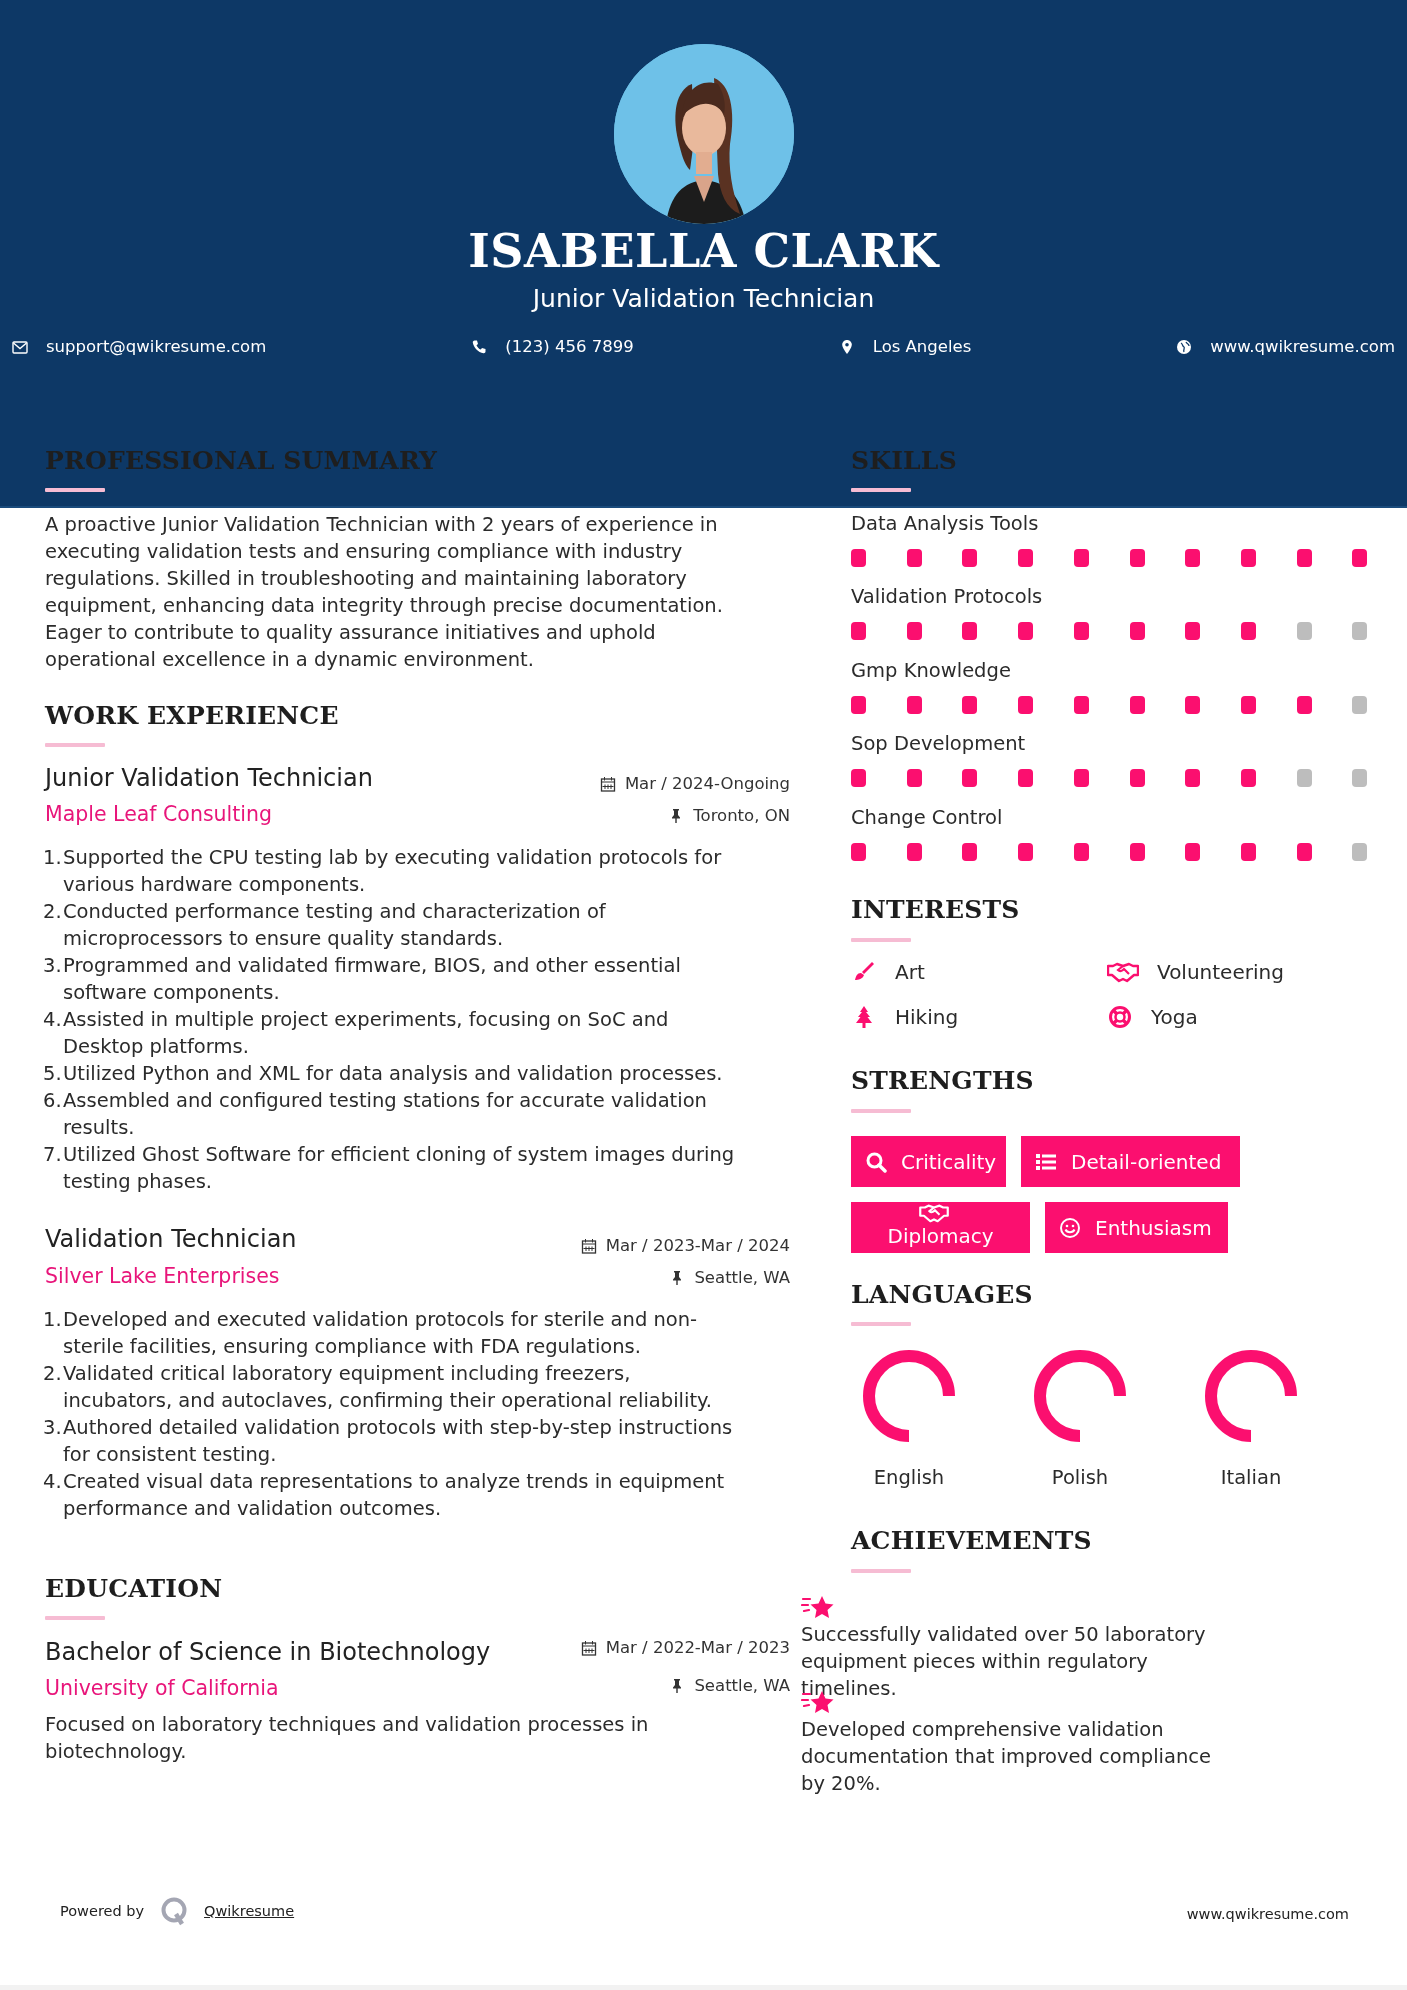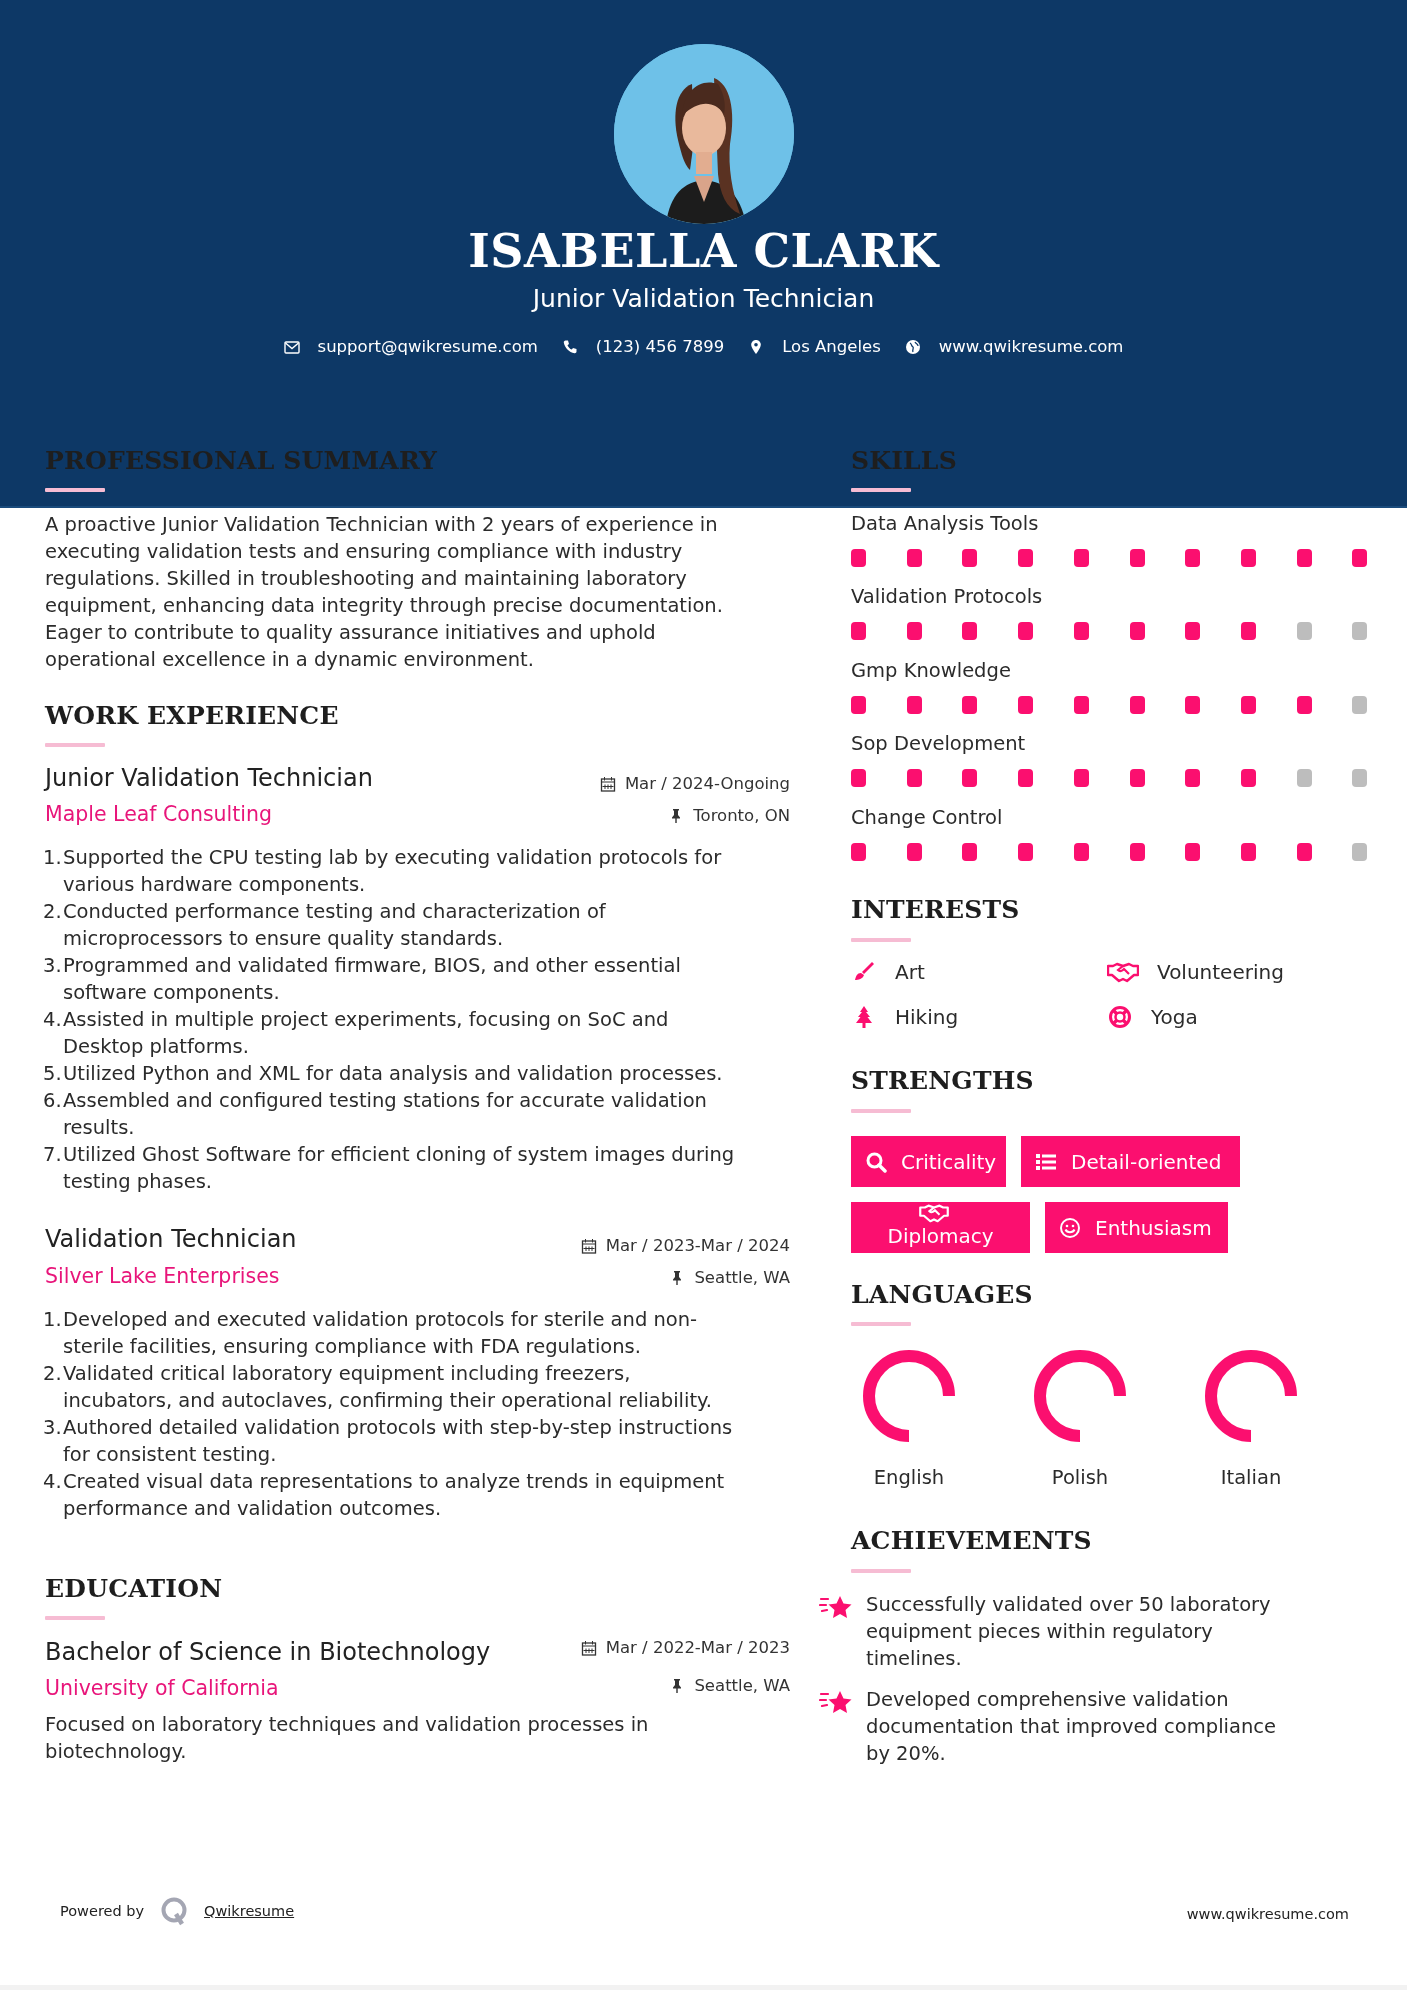--- a/index.html
+++ b/index.html
@@ -4,21 +4,21 @@
 <style>
   * { box-sizing: border-box; margin: 0; padding: 0; }
   html, body { width: 1407px; height: 1990px; background: #ffffff; overflow: hidden; }
   body { position: relative; font-family: "DejaVu Sans", sans-serif; color: #222; }
 
   .header { position: absolute; left: 0; top: 0; width: 1407px; height: 508px; background: #0d3866; border-bottom: 2px solid #1a4b7c; }
   .avatar { position: absolute; left: 614px; top: 44px; width: 180px; height: 180px; border-radius: 50%; background: #6ec1e8; overflow: hidden; }
   .avatar svg { width: 180px; height: 180px; display: block; }
   .name { position: absolute; left: 0; top: 224px; width: 1407px; text-align: center; font-family: "DejaVu Serif", serif; font-weight: bold; font-size: 46px; color: #ffffff; letter-spacing: 0.5px; }
   .title { position: absolute; left: 0; top: 284px; width: 1407px; text-align: center; font-size: 25px; color: #ffffff; }
-  .contacts { position: absolute; left: 0; top: 337px; width: 1407px; display: flex; justify-content: center; align-items: center; gap: 0; font-size: 16.5px; color: #ffffff; }
+  .contacts { position: absolute; left: 0; top: 337px; width: 1407px; display: flex; justify-content: space-between; align-items: center; gap: 0; font-size: 16.5px; color: #ffffff; }
   .contact { display: flex; align-items: center; margin: 0 12px; }
   .contact .ic { width: 16px; height: 16px; margin-right: 18px; display: inline-flex; align-items: center; justify-content: center; }
   .contact .ic svg { width: 16px; height: 16px; }
 
   .sec-h { position: absolute; font-family: "DejaVu Serif", serif; font-weight: bold; font-size: 25px; color: #1e1e1e; letter-spacing: 0.2px; }
   .sec-line { position: absolute; width: 60px; height: 4px; background: #f6bcd3; border-radius: 1px; }
 
   .para { position: absolute; font-size: 19.5px; line-height: 27px; color: #2b2b2b; }
   .job-title { position: absolute; font-size: 24px; color: #222; }
   .company { position: absolute; font-size: 20.5px; color: #e8157a; }
@@ -41,21 +41,21 @@
   .interest .ii svg { width: 24px; height: 24px; }
 
   .chip { position: absolute; height: 51px; background: #fb0f6f; color: #ffffff; display: flex; align-items: center; padding: 0 14px; font-size: 20px; }
   .chip .ci { width: 22px; height: 22px; margin-right: 14px; display: inline-flex; align-items: center; justify-content: center; }
   .chip .ci svg { width: 22px; height: 22px; }
 
   .lang { position: absolute; width: 120px; text-align: center; }
   .lang svg { display: block; margin: 0 auto; width: 96px; height: 96px; }
   .lang .ln { font-size: 19.5px; color: #2b2b2b; margin-top: 22px; }
 
-  .ach { position: absolute; left: 819px; width: 520px; display: flex; }
+  .ach { position: absolute; left: 801px; width: 520px; display: flex; flex-direction: column; }
   .ach .ai { width: 34px; height: 30px; margin-right: 13px; flex-shrink: 0; padding-top: 2px; }
   .ach .ai svg { width: 34px; height: 30px; }
   .ach .at { font-size: 19.5px; line-height: 27px; color: #2b2b2b; }
 
   .footer-left { position: absolute; left: 60px; top: 1896px; display: flex; align-items: center; font-size: 14.5px; color: #222; }
   .footer-left .q { width: 30px; height: 30px; margin: 0 14px 0 16px; }
   .footer-left .brand { text-decoration: underline; }
   .footer-right { position: absolute; right: 58px; top: 1906px; font-size: 14.5px; color: #222; }
   .page-bottom { position: absolute; left: 0; top: 1985px; width: 1407px; height: 5px; background: #f2f2f2; }
 </style>

